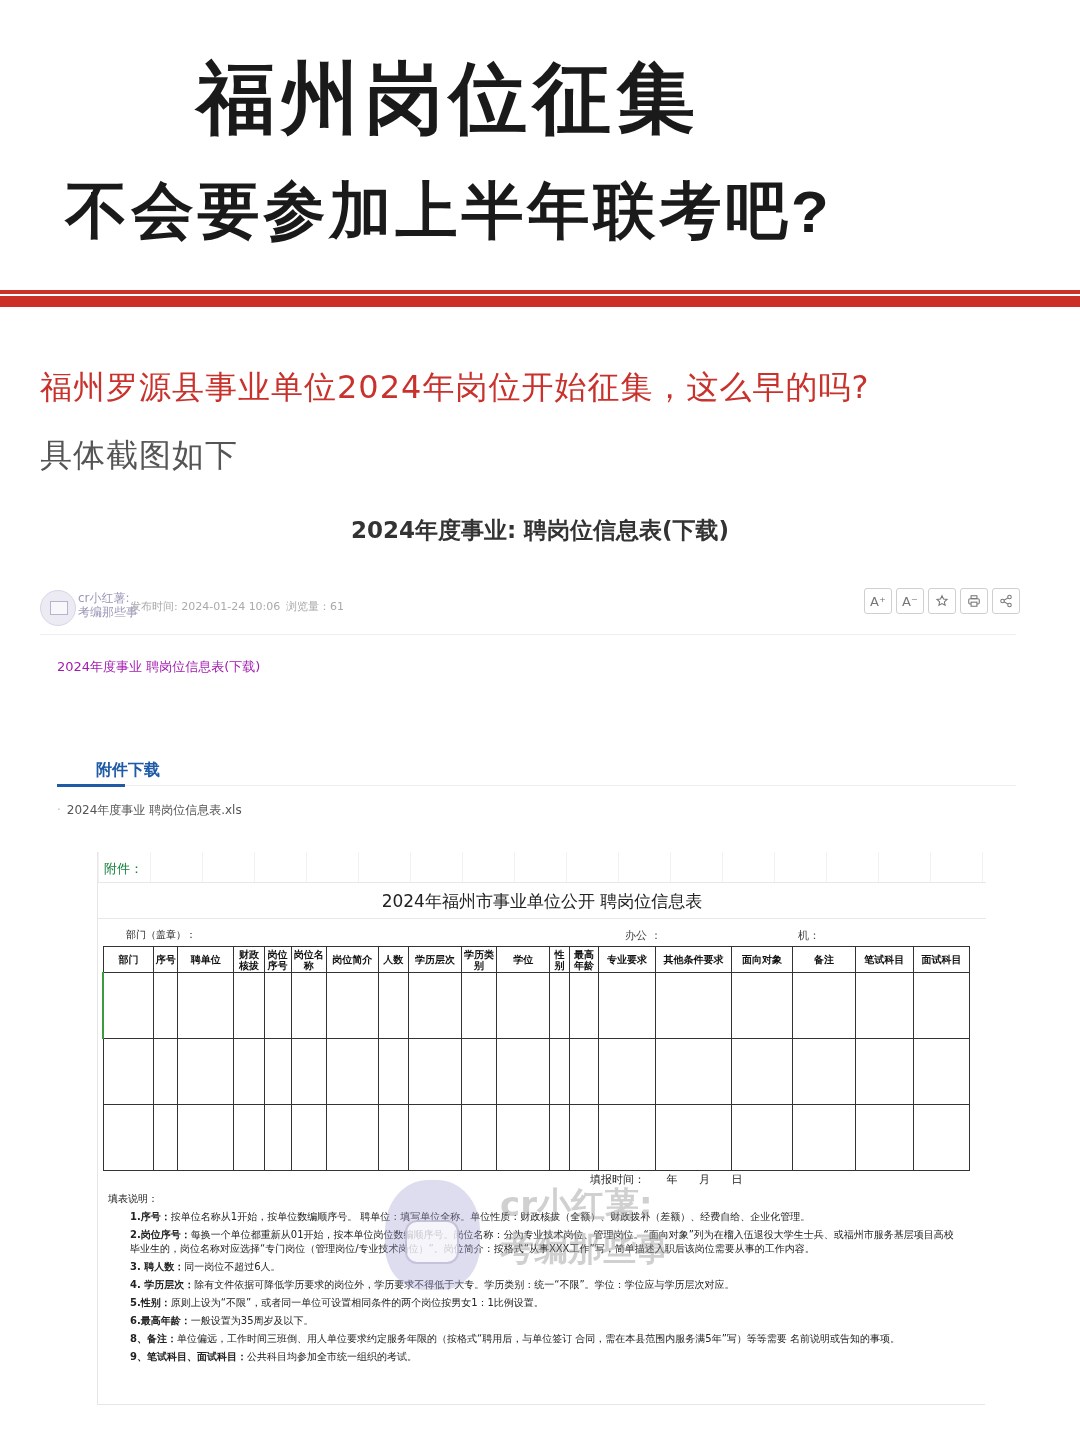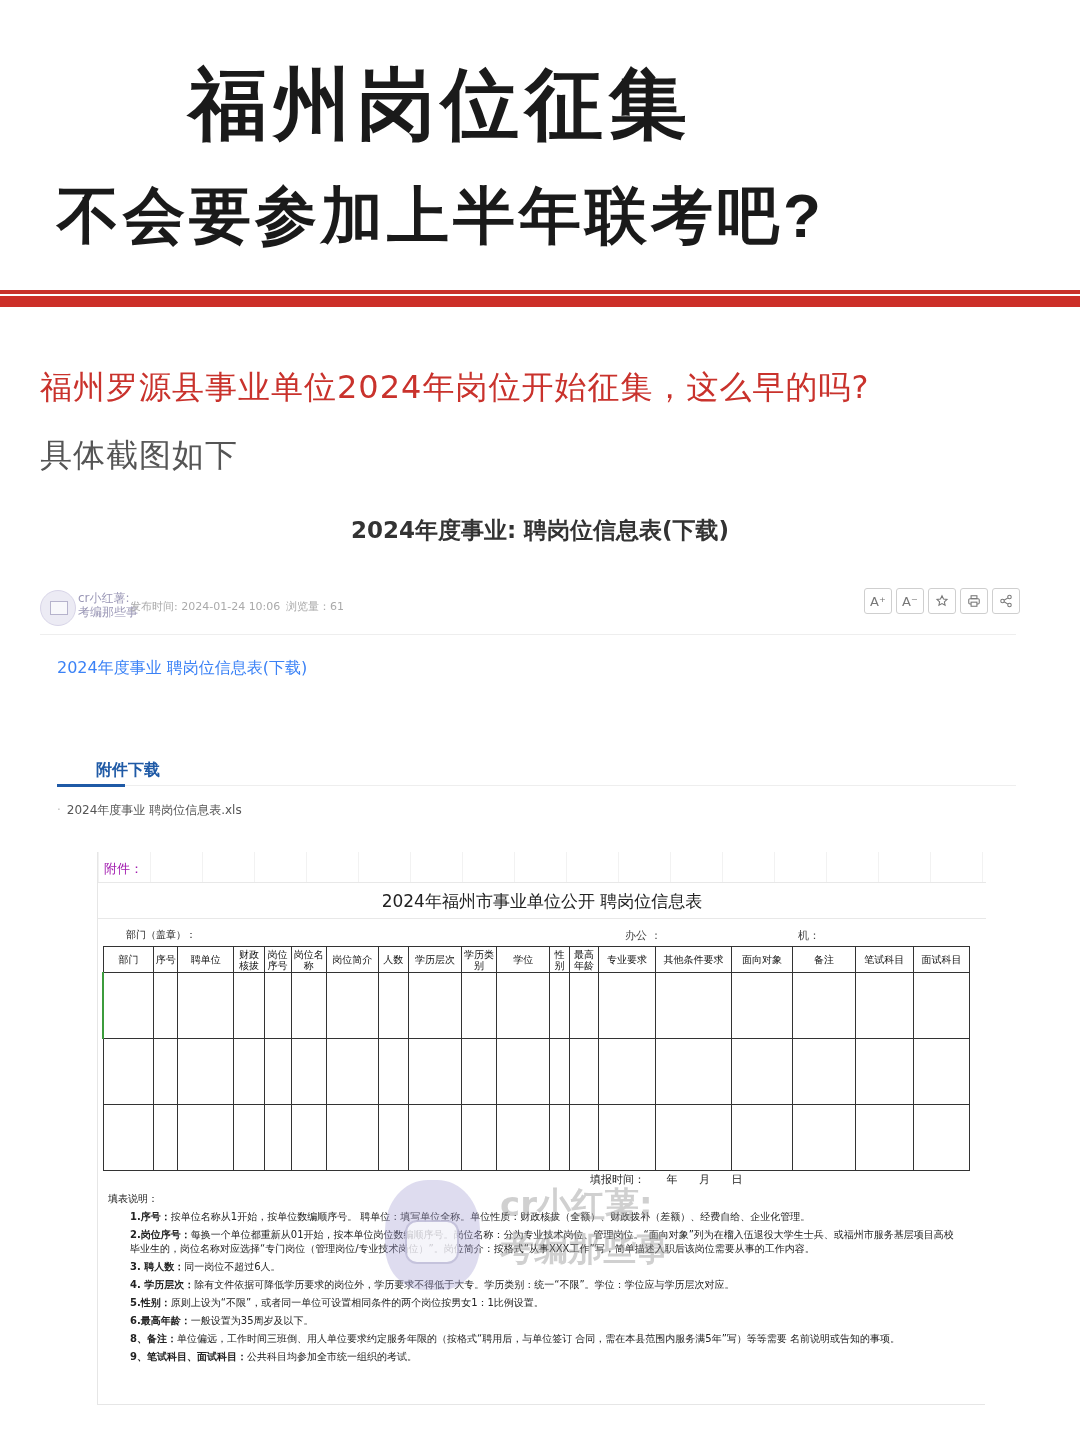--- a/index.html
+++ b/index.html
@@ -1,20 +1,20 @@
 <!DOCTYPE html>
 <html><head>
 <meta charset="utf-8">
 <style>
   * { box-sizing: border-box; margin: 0; padding: 0; }
   html, body { width: 1080px; height: 1440px; background: #ffffff; overflow: hidden; }
   body { position: relative; font-family: "DejaVu Sans", "Liberation Sans", sans-serif; color: #222; }
 
-  .headline { position: absolute; left: 0; width: 882px; text-align: center;
-    font-family: Liberation Sans, sans-serif; font-weight: bold; color: #1a1a1a; }
+  .headline { position: absolute; left: 8px; width: 882px; text-align: center;
+    font-family: Liberation Mono, monospace; font-weight: bold; color: #1a1a1a; }
   .headline.l1 { top: 58px; font-size: 78px; letter-spacing: 6px; line-height: 92px; }
   .headline.l2 { top: 170px; font-size: 62px; letter-spacing: 4px; line-height: 92px; }
 
   .rule-thin { position: absolute; left: 0; top: 290px; width: 1080px; height: 4px; background: #c8322b; }
   .rule-thick { position: absolute; left: 0; top: 296px; width: 1080px; height: 11px; background: #cc2f28; }
 
   .lead-red { position: absolute; left: 40px; top: 366px; font-size: 32px; color: #c9322c; letter-spacing: 1px; white-space: nowrap; }
   .lead-gray { position: absolute; left: 40px; top: 434px; font-size: 32px; color: #555; letter-spacing: 1px; }
 
   .doc-title { position: absolute; left: 0; width: 1080px; top: 515px; text-align: center; font-size: 23px; font-weight: bold; color: #333; }
@@ -26,44 +26,44 @@
   .wm-name { position: absolute; left: 38px; top: 3px; font-size: 12px; color: #9a97b6; line-height: 14px; }
   .wm-name span { display: block; }
   .meta-date { position: absolute; left: 90px; top: 11px; font-size: 11px; color: #aaa; white-space: nowrap; }
   .meta-views { position: absolute; left: 246px; top: 11px; font-size: 11px; color: #aaa; white-space: nowrap; }
   .tools { position: absolute; right: 0; top: 0; display: flex; gap: 4px; }
   .tool-btn { width: 28px; height: 26px; border: 1px solid #cfcfcf; border-radius: 3px; background: #fff;
     display: flex; align-items: center; justify-content: center; font-size: 13px; color: #777; }
   .tool-btn svg { width: 14px; height: 14px; }
   .meta-rule { position: absolute; left: 40px; top: 634px; width: 976px; height: 1px; background: #eee; }
 
-  .breadcrumb { position: absolute; left: 57px; top: 658px; font-size: 16px; color: #3b82f6; white-space: nowrap; }
+  .breadcrumb { position: absolute; left: 57px; top: 658px; font-size: 13px; color: #a21caf; white-space: nowrap; }
 
   .attach-head { position: absolute; left: 57px; top: 760px; font-size: 16px; font-weight: bold; color: #1f5aa6; margin-left: 39px; }
   .attach-underline { position: absolute; left: 57px; top: 784px; width: 68px; height: 3px; background: #1f5aa6; }
   .attach-rule { position: absolute; left: 125px; top: 785px; width: 891px; height: 1px; background: #eee; }
   .attach-file { position: absolute; left: 57px; top: 802px; font-size: 12px; color: #555; white-space: nowrap; }
   .attach-file::before { content: "·"; color: #bbb; margin-right: 6px; }
 
   
   .sheet { position: absolute; left: 97px; top: 852px; width: 888px; height: 553px; background: #fff;
     border-left: 1px solid #e6e6e6; border-bottom: 1px solid #e6e6e6; }
   .sheet-grid { position: absolute; inset: 0;
     background-image: linear-gradient(to right, #ececec 1px, transparent 1px);
     background-size: 52px 100%; opacity: .7; height: 30px; }
-  .sheet-label { position: absolute; left: 6px; top: 8px; font-size: 13px; color: #a21caf; }
+  .sheet-label { position: absolute; left: 6px; top: 8px; font-size: 13px; color: #15803d; }
   .sheet-hline { position: absolute; left: 0; width: 888px; height: 1px; background: #e8e8e8; }
   .sheet-title { position: absolute; left: 0; width: 888px; top: 38px; text-align: center; font-size: 17px; color: #222; }
   .sheet-dept { position: absolute; left: 28px; top: 76px; font-size: 10px; color: #222; }
   .sheet-office { position: absolute; left: 527px; top: 76px; font-size: 11px; color: #444; }
   .sheet-phone { position: absolute; left: 700px; top: 76px; font-size: 11px; color: #444; }
 
   table.pos { position: absolute; left: 4px; top: 94px; border-collapse: collapse; table-layout: fixed; width: 868px; }
   table.pos th, table.pos td { border: 1px solid #333; }
-  table.pos th { height: 26px; font-size: 10px; font-weight: normal; line-height: 11px; text-align: center; color: #111; padding: 0 1px; overflow: hidden; margin-top: 30px; }
+  table.pos th { height: 26px; font-size: 10px; font-weight: bold; line-height: 11px; text-align: center; color: #111; padding: 0 1px; overflow: hidden; margin-top: 30px; }
   table.pos td { height: 66px; }
   table.pos tr.first td:first-child { border-left: 2px solid #3c9c3c; }
 
   .fill-time { position: absolute; left: 492px; top: 320px; font-size: 11px; color: #222; white-space: nowrap; word-spacing: 18px; }
 
   .notes { position: absolute; left: 6px; top: 336px; width: 860px; font-size: 10px; line-height: 14px; color: #222; }
   .notes p { margin: 4px; }
   .notes .ind { padding-left: 22px; }
   .notes b { font-weight: bold; }
 

